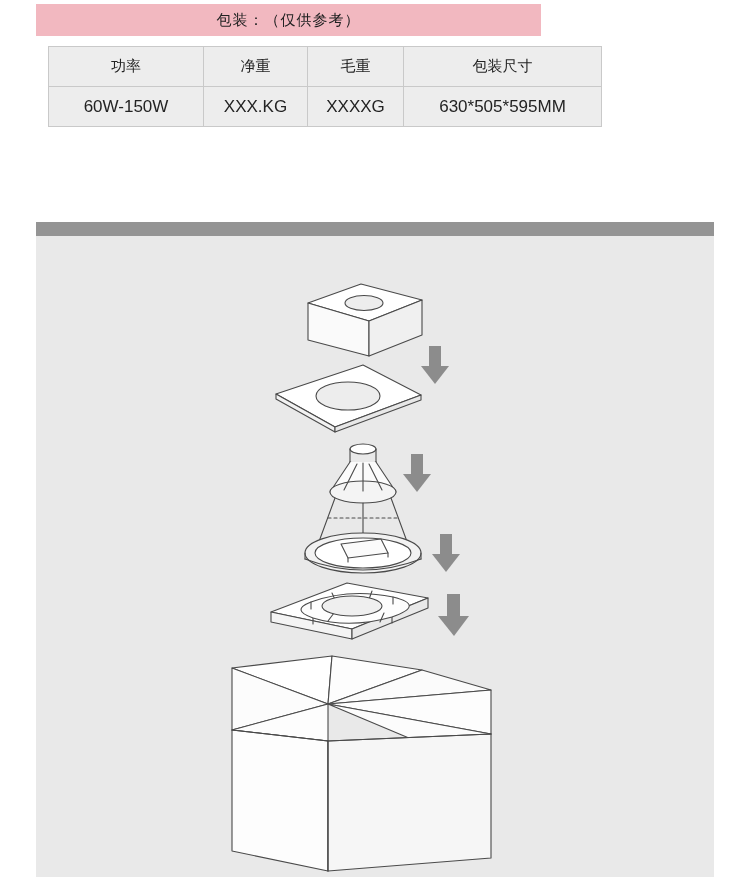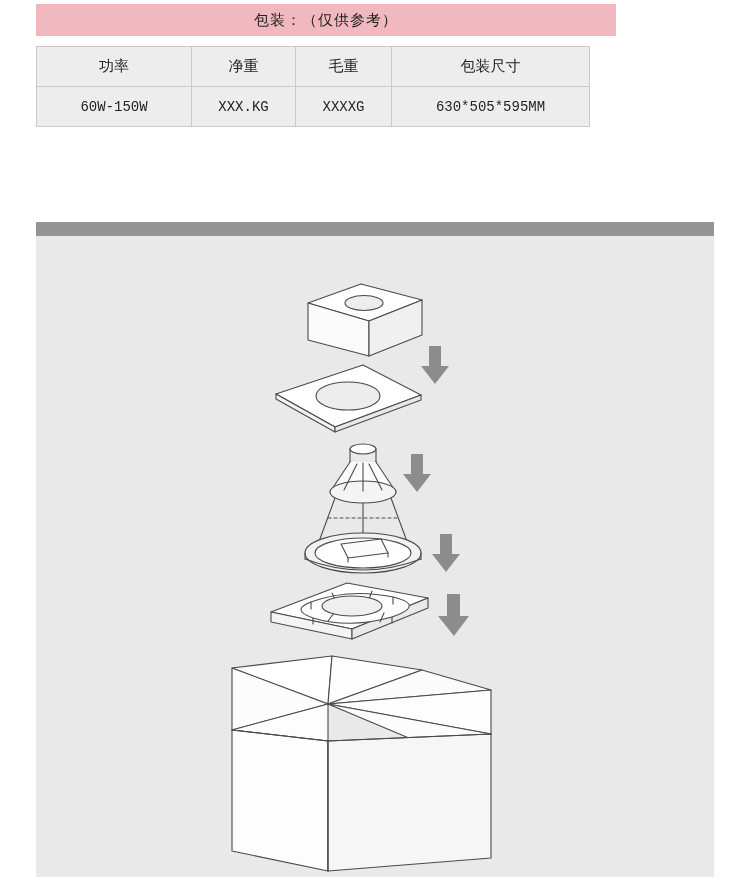--- a/index.html
+++ b/index.html
@@ -20,21 +20,21 @@
     width: 750px;
     height: 877px;
     background: #ffffff;
   }
 
   
   .pack-banner {
     position: absolute;
     left: 36px;
     top: 4px;
-    width: 580px;
+    width: 505px;
     height: 32px;
     background: #f2b8c0;
     display: flex;
     align-items: center;
     justify-content: center;
   }
   .pack-banner-text {
     font-size: 15px;
     color: #222222;
     letter-spacing: 1px;
@@ -46,36 +46,37 @@
     position: absolute;
     left: 36px;
     top: 46px;
     width: 541px;
   }
   table.pack-table {
     border-collapse: collapse;
     width: 541px;
     table-layout: fixed;
     background: #ededed;
+    margin-left: 12px;
   }
   table.pack-table td {
     border: 1px solid #c9c9c9;
     height: 37px;
     text-align: center;
     vertical-align: middle;
     color: #232323;
     background: #ededed;
   }
   table.pack-table tr.head td {
     font-size: 15px;
     font-family: "DejaVu Sans", sans-serif;
   }
   table.pack-table tr.body td {
-    font-size: 14px;
-    font-family: Liberation Mono, monospace;
+    font-size: 17px;
+    font-family: Liberation Sans, sans-serif;
   }
   .col-1 { width: 152px; }
   .col-2 { width: 101px; }
   .col-3 { width: 93px; }
   .col-4 { width: 195px; }
 
   
   .illus-panel {
     position: absolute;
     left: 36px;

